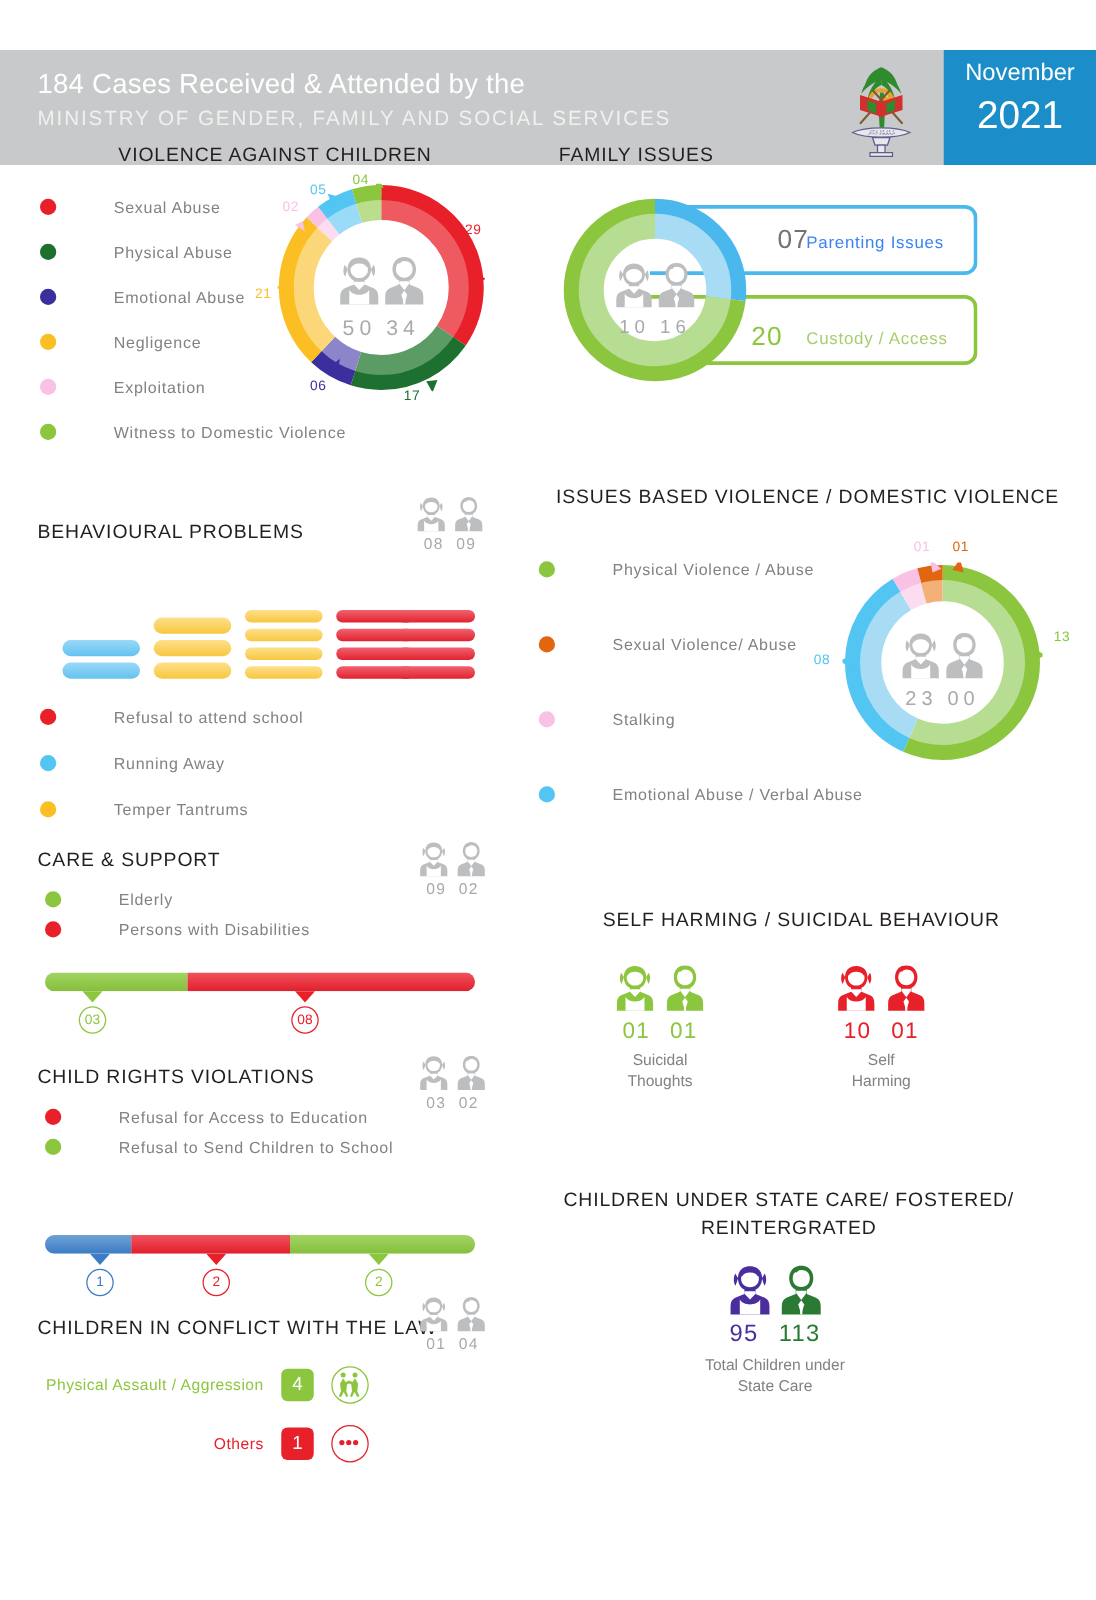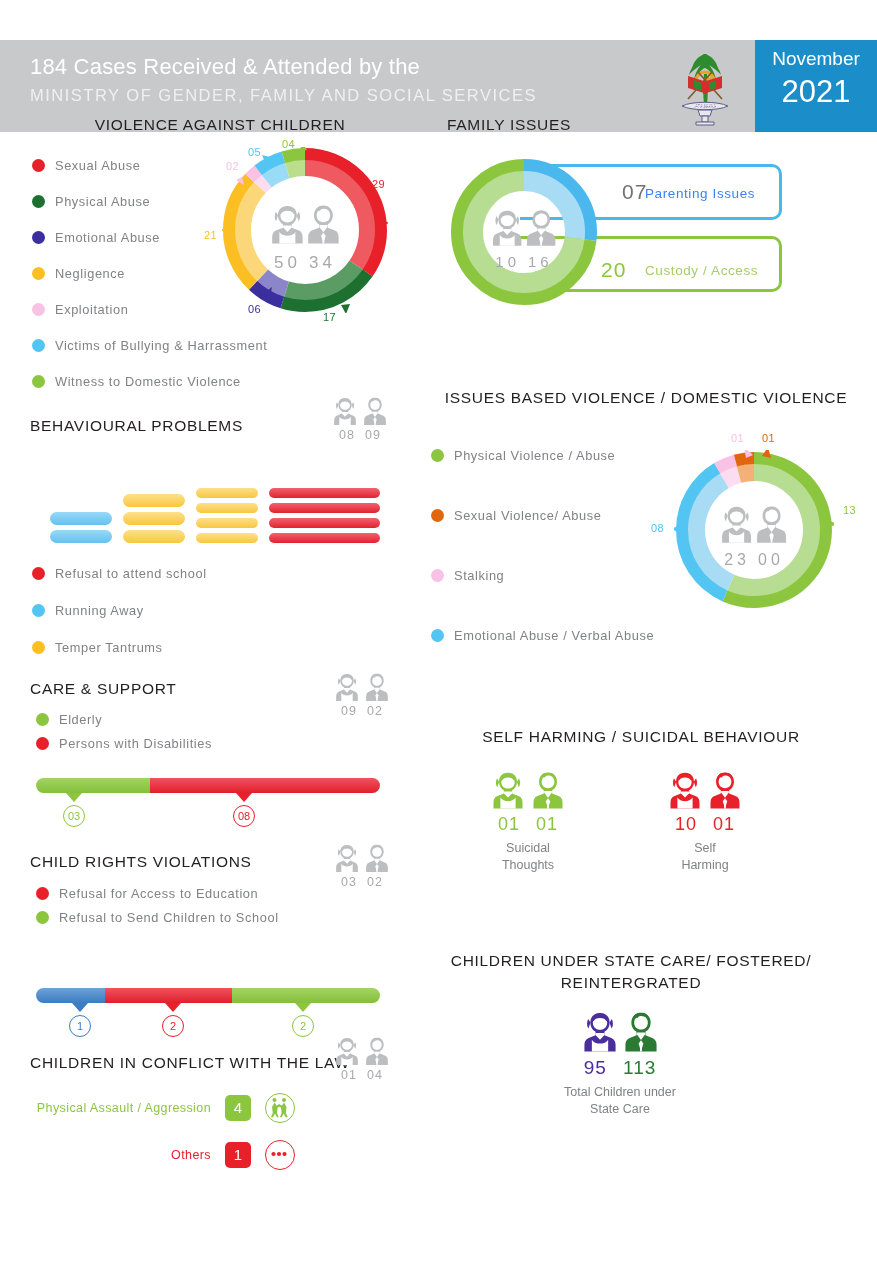--- a/index.html
+++ b/index.html
@@ -18,21 +18,21 @@
   .title-sub { font-size:16.5px; color:#f0f0f0; letter-spacing:1.5px; line-height:26px; }
   .emblem-box { position:absolute; left:660px; top:4px; width:90px; height:84px; }
   .date-box { position:absolute; left:755px; top:0; width:122px; height:92px; background:#1b8dc8; }
   .date-month { position:absolute; left:0; top:8px; width:122px; text-align:center; font-size:19px; color:#ffffff; }
   .date-year  { position:absolute; left:0; top:34px; width:122px; text-align:center; font-size:31px; color:#ffffff; }
 
   
   .sec-title { font-size:15.5px; color:#231f20; letter-spacing:0.7px; font-weight:normal;text-align:center; }
   .legend-row { display:flex; align-items:center; margin-bottom:9px; }
   .dot { width:13px; height:13px; border-radius:50%; flex:none; margin-right:10px; }
-  .legend-label { font-size:12.8px; color:#808285; letter-spacing:0.6px; }
+  .legend-label { font-size:12.8px; color:#808285; letter-spacing:0.6px;margin-left:36px; }
 
   .gender-pair { position:absolute; }
   .gender-pair .icons { display:flex; gap:4px; justify-content:center; }
   .gender-pair .nums { display:flex; gap:10px; justify-content:center; font-size:12.5px; color:#a7a9ac; margin-top:2px; letter-spacing:1px; }
 
   
   .donut { position:absolute; }
   .donut svg { display:block; }
   .donut-center-nums { position:absolute; width:100%; text-align:center; font-size:17px; color:#a7a9ac; letter-spacing:4px; }
   .callout { position:absolute; font-size:11px; letter-spacing:0.5px; }
@@ -154,24 +154,20 @@
     <span class="dot" style="background:#3b2f9e"></span>
     <span class="legend-label">Emotional Abuse</span>
   </div>
   <div class="legend-row" style="margin-bottom:21px">
     <span class="dot" style="background:#fbbf24"></span>
     <span class="legend-label">Negligence</span>
   </div>
   <div class="legend-row" style="margin-bottom:21px">
     <span class="dot" style="background:#f9c2e4"></span>
     <span class="legend-label">Exploitation</span>
-  </div>
-  <div class="legend-row" style="margin-bottom:21px">
-    <span class="dot" style="background:#52c5f2"></span>
-    <span class="legend-label">Victims of Bullying &amp; Harrassment</span>
   </div>
   <div class="legend-row">
     <span class="dot" style="background:#8cc63f"></span>
     <span class="legend-label">Witness to Domestic Violence</span>
   </div>
 </div>
 
 <div class="donut" style="left:222px;top:147px;width:166px;height:166px">
   <svg width="166" height="166" viewBox="0 0 166 166">
 

